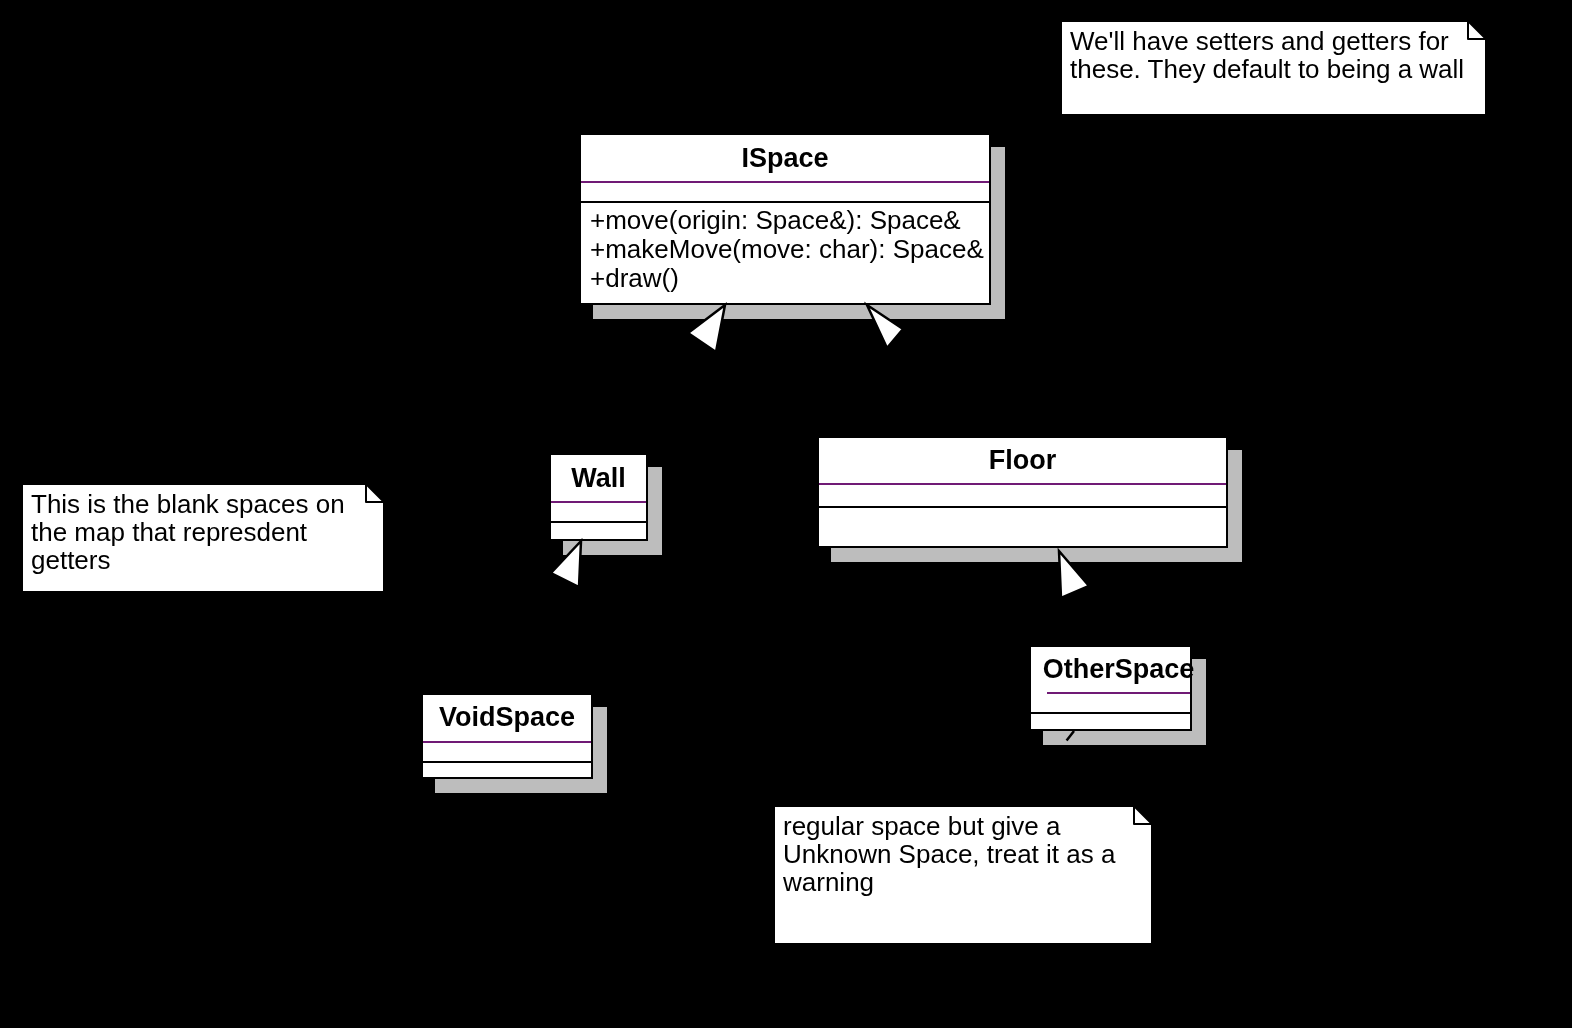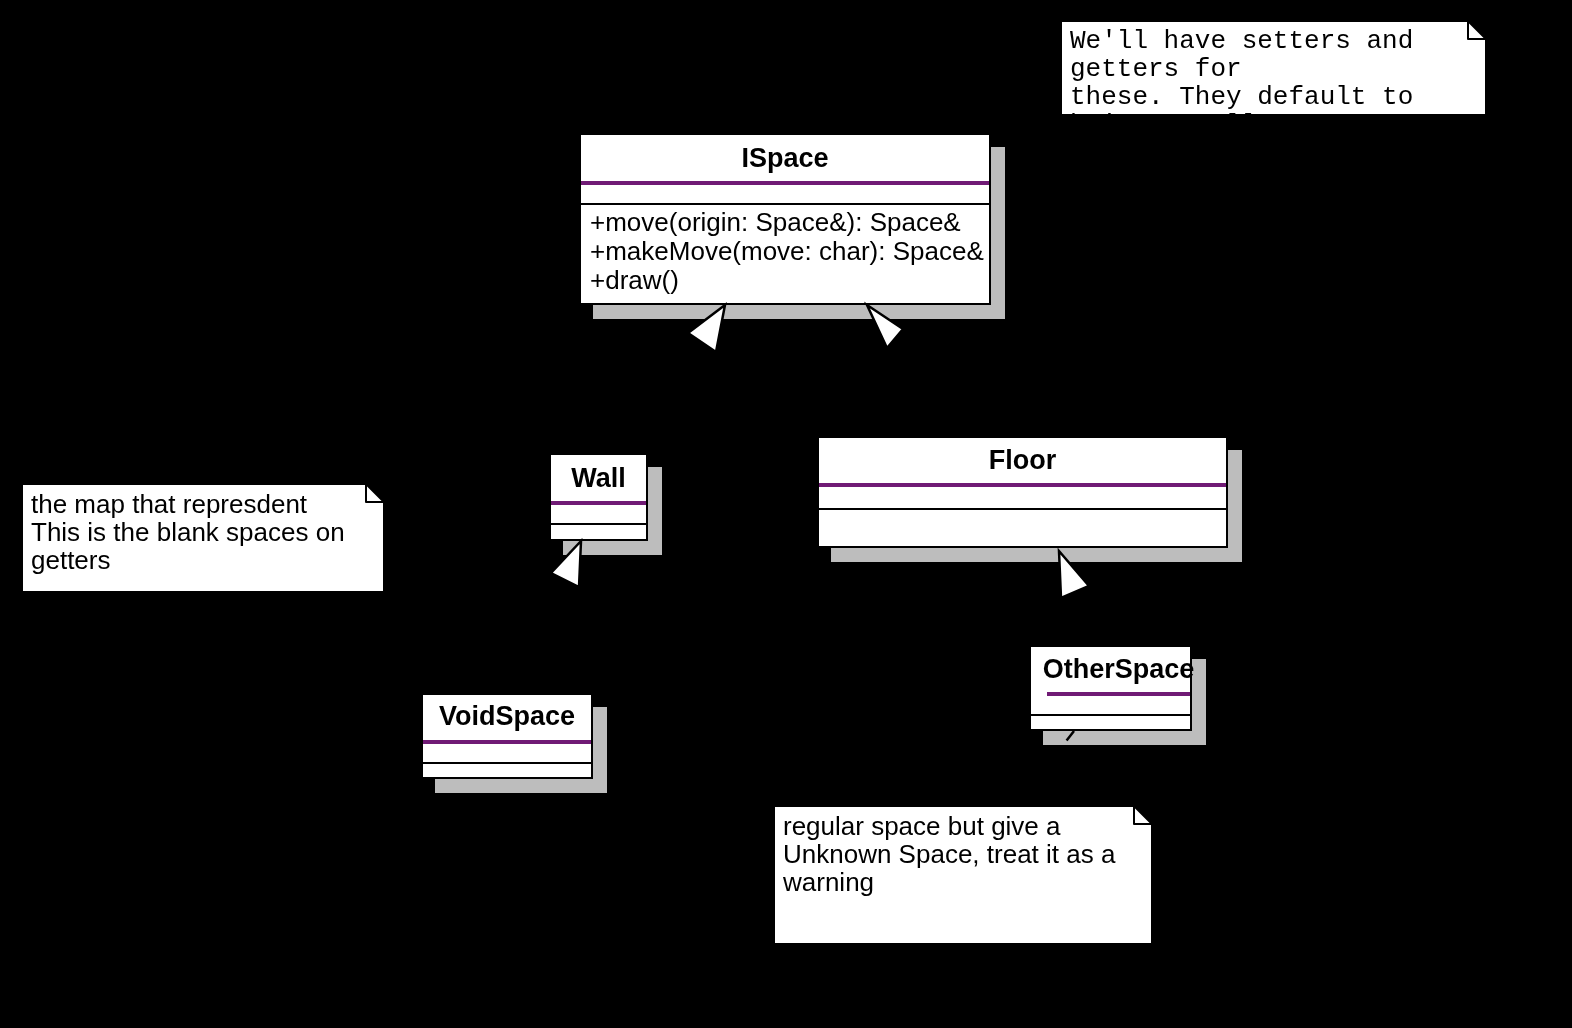--- a/index.html
+++ b/index.html
@@ -3,21 +3,21 @@
 <meta charset="utf-8">
 <style>
   html,body{margin:0;padding:0;background:#000;}
   .canvas{position:relative;width:1572px;height:1028px;background:#000;overflow:hidden;
           font-family:"Liberation Sans",sans-serif;color:#000;}
 
   
   .uml-class{position:absolute;box-sizing:border-box;background:#fff;border:2px solid #000;
              box-shadow:14px 14px 0 0 #bdbdbd;display:flex;flex-direction:column;}
   .uml-title{flex:0 0 auto;display:flex;align-items:center;justify-content:center;
-             font-weight:bold;font-size:27px;border-bottom:4px solid #701a75;white-space:nowrap;}
+             font-weight:bold;font-size:27px;border-bottom:2px solid #701a75;white-space:nowrap;}
   .uml-attrs{flex:0 0 auto;border-bottom:2px solid #000;}
   .uml-methods{flex:1 1 auto;font-size:26px;line-height:29px;padding:3px 0 12px 9px;white-space:nowrap;}
 
   #class-ispace{left:579px;top:133px;width:412px;height:172px;}
   #class-ispace .uml-title{height:46px;}
   #class-ispace .uml-attrs{height:18px;}
 
   #class-wall{left:549px;top:453px;width:99px;height:88px;}
   #class-wall .uml-title{height:46px;}
   #class-wall .uml-attrs{height:18px;}
@@ -35,21 +35,21 @@
   #class-otherspace .uml-attrs{height:18px;}
 
   
   .note{position:absolute;}
   .note svg{position:absolute;left:0;top:0;}
   .note-body{fill:#fff;stroke:#000;stroke-width:2;}
   .note-fold{fill:#fff;stroke:#000;stroke-width:2;stroke-linejoin:round;}
   .note-text{position:absolute;left:0;top:0;right:0;padding:7px 10px 0 10px;
              font-size:26px;line-height:28px;}
 
-  #note-setters{left:1060px;top:20px;width:427px;height:96px;font-family:Liberation Mono, monospace;}
+  #note-setters{left:1060px;top:20px;width:427px;height:96px;}
   #note-blank{left:21px;top:483px;width:364px;height:110px;}
   #note-unknown{left:773px;top:805px;width:380px;height:140px;}
 
   
   .connectors{position:absolute;left:0;top:0;pointer-events:none;}
   .tri{fill:#fff;stroke:#000;stroke-width:2.5;}
   .open-arrow{fill:none;stroke:#000;stroke-width:2.5;}
   .dashed-link{stroke:#000;stroke-width:2.5;stroke-dasharray:12 8;}
 </style>
 </head>
@@ -101,22 +101,22 @@
       <div>these. They default to being a wall</div>
     </div>
   </div>
 
   <div class="note" id="note-blank">
     <svg width="364" height="110">
       <polygon class="note-body" points="1,1 345,1 363,19 363,109 1,109"></polygon>
       <polygon class="note-fold" points="345,1 363,19 345,19"></polygon>
     </svg>
     <div class="note-text">
+      <div>This is the blank spaces on</div>
       <div>the map that represdent</div>
-      <div>This is the blank spaces on</div>
       <div>getters</div>
     </div>
   </div>
 
   <div class="note" id="note-unknown">
     <svg width="380" height="140">
       <polygon class="note-body" points="1,1 361,1 379,19 379,139 1,139"></polygon>
       <polygon class="note-fold" points="361,1 379,19 361,19"></polygon>
     </svg>
     <div class="note-text">

